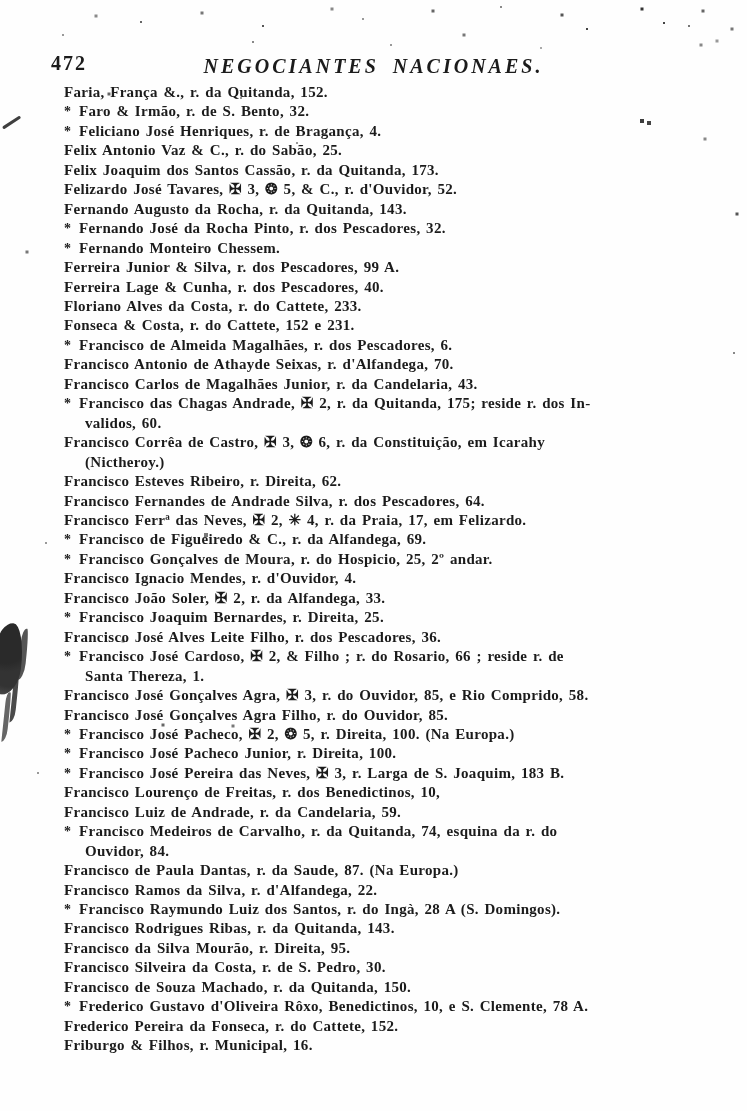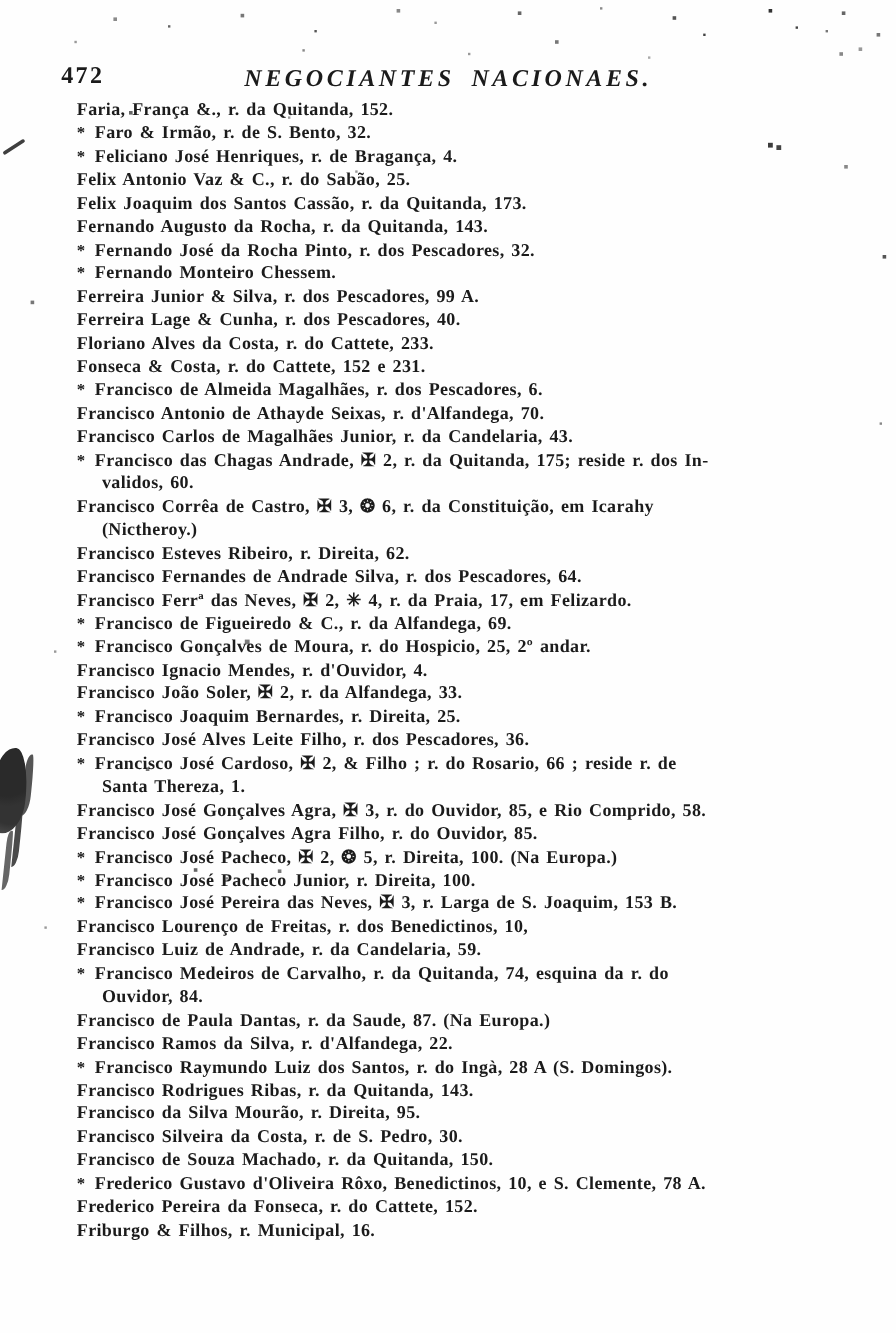--- a/index.html
+++ b/index.html
@@ -82,20 +82,21 @@
 
 <div class="page-number">472</div>
 <div class="running-title">NEGOCIANTES NACIONAES.</div>
 
 <div class="entries" id="entries">
     <div class="entry nostar"><span>Faria, França &amp;., r. da Quitanda, 152.</span></div>
     <div class="entry"><span class="star">*</span><span>Faro &amp; Irmão, r. de S. Bento, 32.</span></div>
     <div class="entry"><span class="star">*</span><span>Feliciano José Henriques, r. de Bragança, 4.</span></div>
     <div class="entry nostar"><span>Felix Antonio Vaz &amp; C., r. do Sabão, 25.</span></div>
     <div class="entry nostar"><span>Felix Joaquim dos Santos Cassão, r. da Quitanda, 173.</span></div>
+    <div class="entry nostar"><span>Felizardo José Tavares, ✠ 3, ❂ 5, &amp; C., r. d'Ouvidor, 52.</span></div>
     <div class="entry nostar"><span>Fernando Augusto da Rocha, r. da Quitanda, 143.</span></div>
     <div class="entry"><span class="star">*</span><span>Fernando José da Rocha Pinto, r. dos Pescadores, 32.</span></div>
     <div class="entry"><span class="star">*</span><span>Fernando Monteiro Chessem.</span></div>
     <div class="entry nostar"><span>Ferreira Junior &amp; Silva, r. dos Pescadores, 99 A.</span></div>
     <div class="entry nostar"><span>Ferreira Lage &amp; Cunha, r. dos Pescadores, 40.</span></div>
     <div class="entry nostar"><span>Floriano Alves da Costa, r. do Cattete, 233.</span></div>
     <div class="entry nostar"><span>Fonseca &amp; Costa, r. do Cattete, 152 e 231.</span></div>
     <div class="entry"><span class="star">*</span><span>Francisco de Almeida Magalhães, r. dos Pescadores, 6.</span></div>
     <div class="entry nostar"><span>Francisco Antonio de Athayde Seixas, r. d'Alfandega, 70.</span></div>
     <div class="entry nostar"><span>Francisco Carlos de Magalhães Junior, r. da Candelaria, 43.</span></div>
@@ -111,21 +112,21 @@
     <div class="entry nostar"><span>Francisco Ignacio Mendes, r. d'Ouvidor, 4.</span></div>
     <div class="entry nostar"><span>Francisco João Soler, ✠ 2, r. da Alfandega, 33.</span></div>
     <div class="entry"><span class="star">*</span><span>Francisco Joaquim Bernardes, r. Direita, 25.</span></div>
     <div class="entry nostar"><span>Francisco José Alves Leite Filho, r. dos Pescadores, 36.</span></div>
     <div class="entry"><span class="star">*</span><span>Francisco José Cardoso, ✠ 2, &amp; Filho ; r. do Rosario, 66 ; reside r. de</span></div>
     <div class="entry cont">Santa Thereza, 1.</div>
     <div class="entry nostar"><span>Francisco José Gonçalves Agra, ✠ 3, r. do Ouvidor, 85, e Rio Comprido, 58.</span></div>
     <div class="entry nostar"><span>Francisco José Gonçalves Agra Filho, r. do Ouvidor, 85.</span></div>
     <div class="entry"><span class="star">*</span><span>Francisco José Pacheco, ✠ 2, ❂ 5, r. Direita, 100. (Na Europa.)</span></div>
     <div class="entry"><span class="star">*</span><span>Francisco José Pacheco Junior, r. Direita, 100.</span></div>
-    <div class="entry"><span class="star">*</span><span>Francisco José Pereira das Neves, ✠ 3, r. Larga de S. Joaquim, 153 B.</span></div>
+    <div class="entry"><span class="star">*</span><span>Francisco José Pereira das Neves, ✠ 3, r. Larga de S. Joaquim, 183 B.</span></div>
     <div class="entry nostar"><span>Francisco Lourenço de Freitas, r. dos Benedictinos, 10,</span></div>
     <div class="entry nostar"><span>Francisco Luiz de Andrade, r. da Candelaria, 59.</span></div>
     <div class="entry"><span class="star">*</span><span>Francisco Medeiros de Carvalho, r. da Quitanda, 74, esquina da r. do</span></div>
     <div class="entry cont">Ouvidor, 84.</div>
     <div class="entry nostar"><span>Francisco de Paula Dantas, r. da Saude, 87. (Na Europa.)</span></div>
     <div class="entry nostar"><span>Francisco Ramos da Silva, r. d'Alfandega, 22.</span></div>
     <div class="entry"><span class="star">*</span><span>Francisco Raymundo Luiz dos Santos, r. do Ingà, 28 A (S. Domingos).</span></div>
     <div class="entry nostar"><span>Francisco Rodrigues Ribas, r. da Quitanda, 143.</span></div>
     <div class="entry nostar"><span>Francisco da Silva Mourão, r. Direita, 95.</span></div>
     <div class="entry nostar"><span>Francisco Silveira da Costa, r. de S. Pedro, 30.</span></div>

